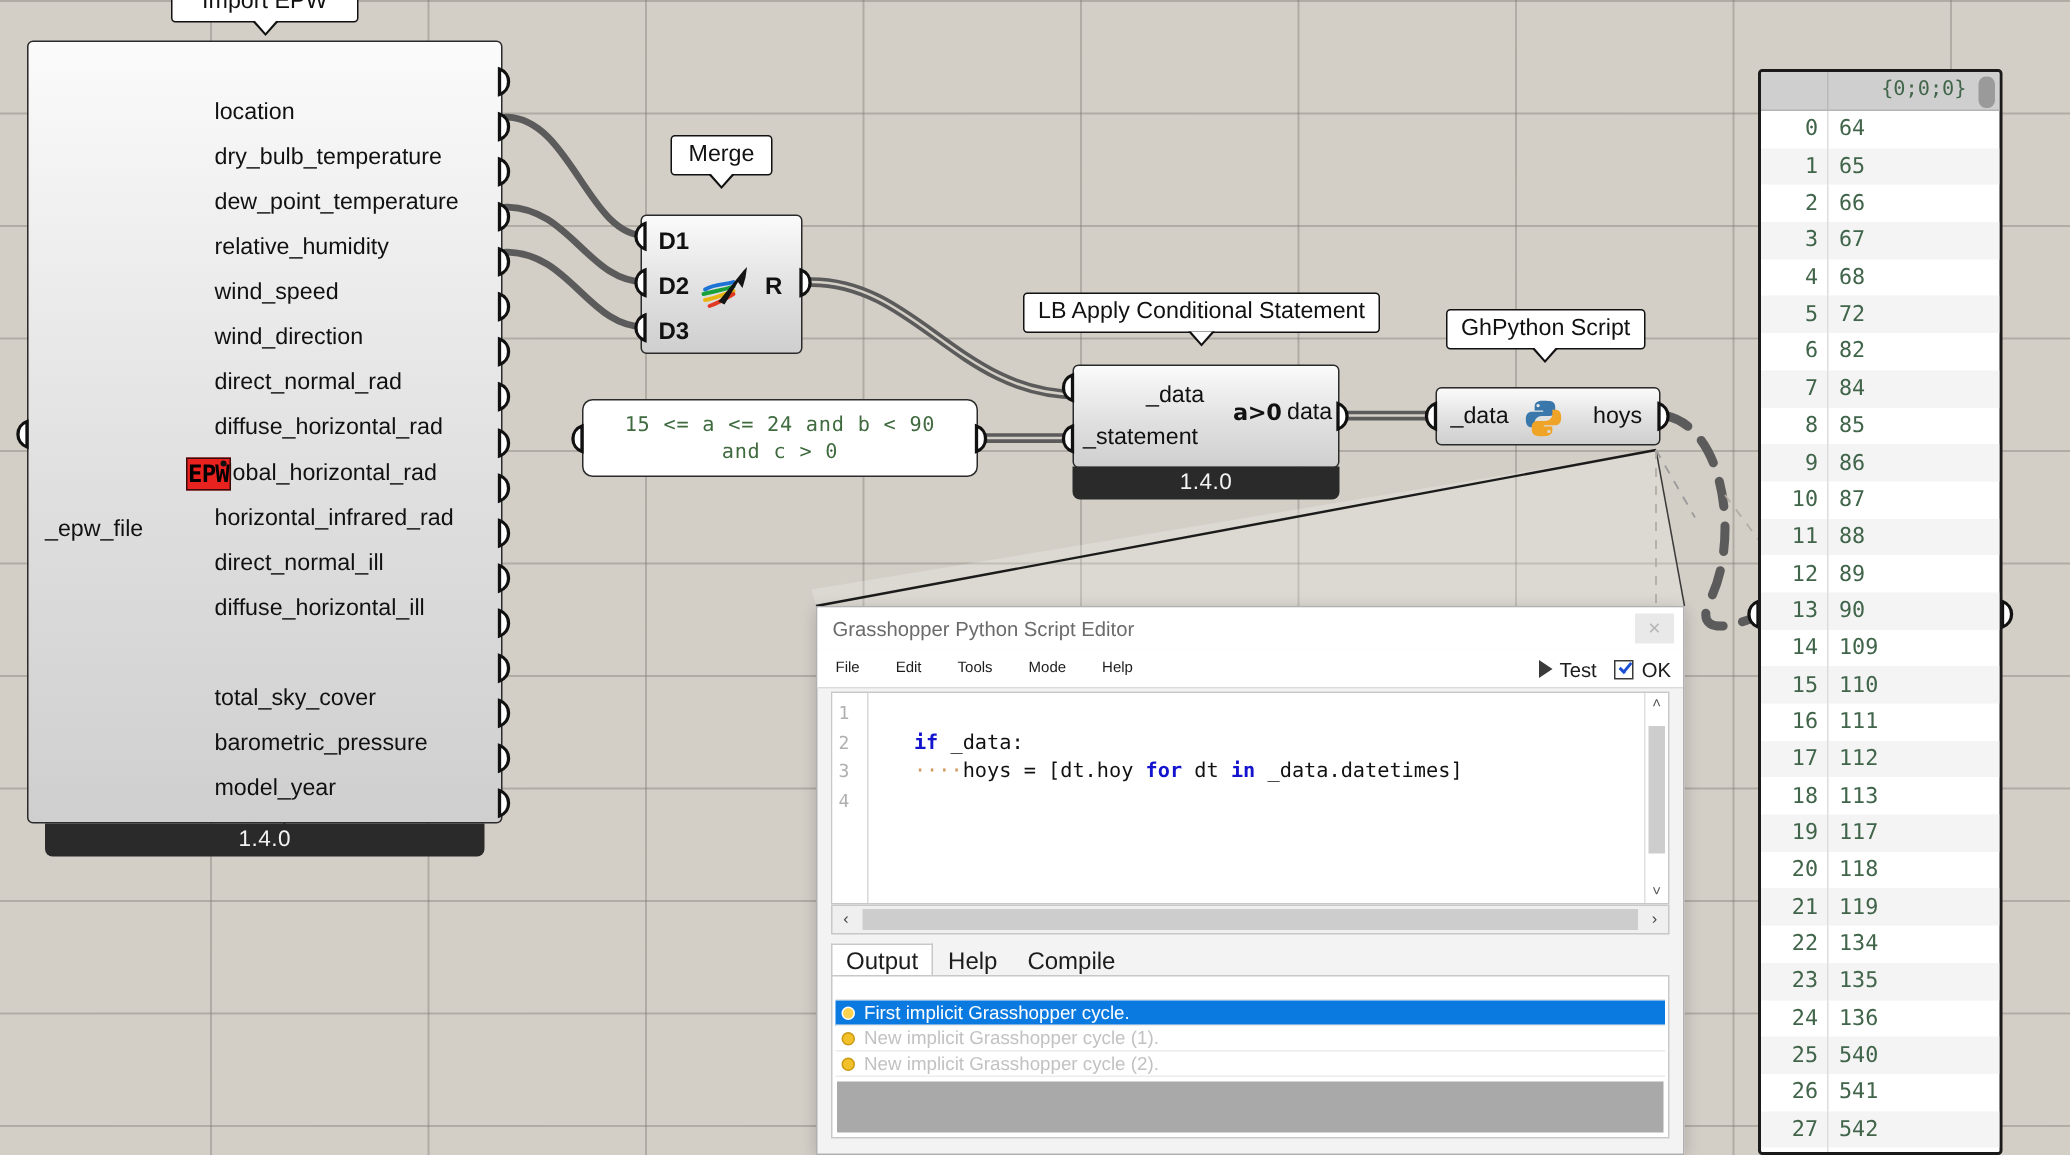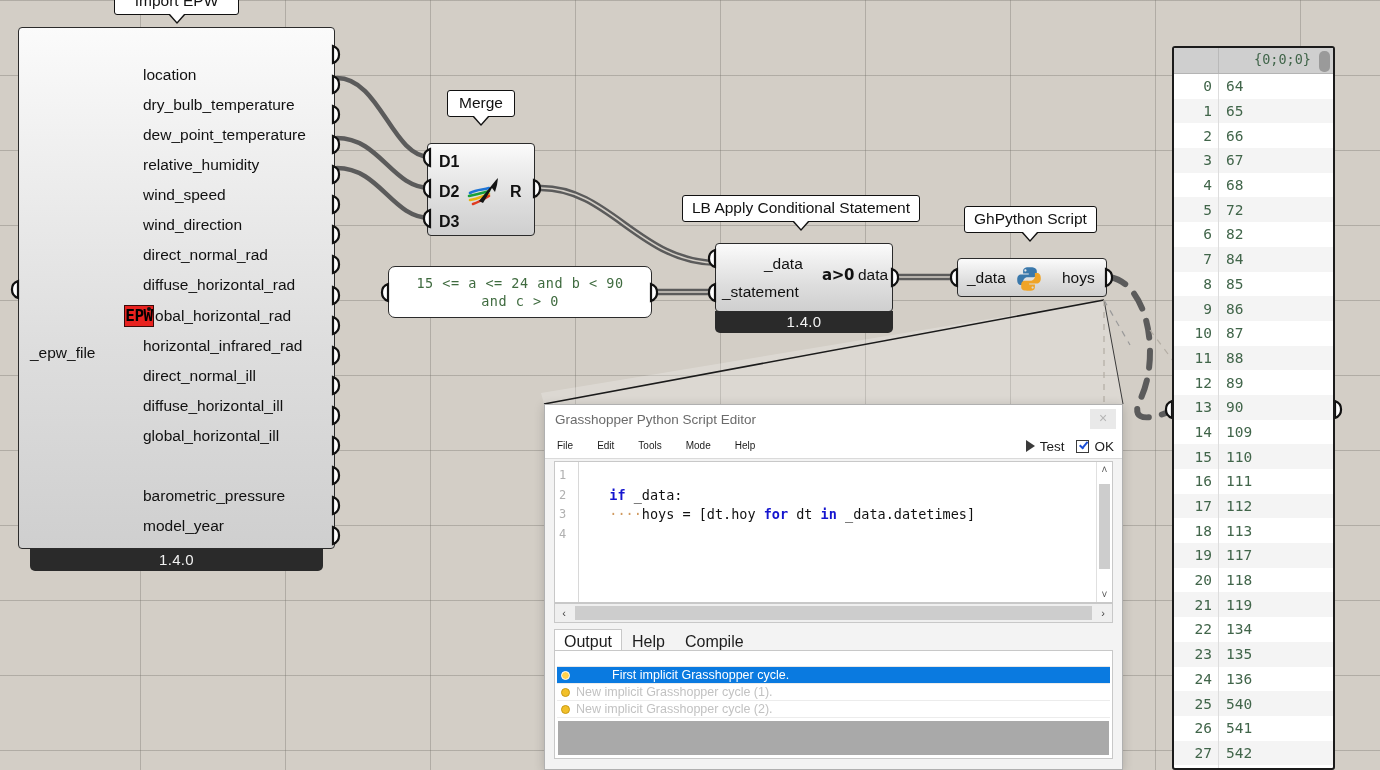--- a/index.html
+++ b/index.html
@@ -198,21 +198,21 @@
   }
   #out-box{
     position:absolute;left:9px;right:9px;top:245px;bottom:10px;
     background:#ffffff;border:1px solid #c8c8c8;box-sizing:border-box;padding:2px;
   }
   #out-box .hdrrow{height:13px;border-bottom:1px solid #e6e6e6;}
   .orow{height:17px;display:flex;align-items:center;font-size:12.5px;padding-left:2px;
         border-bottom:1px solid #ececec;box-sizing:border-box;}
   .orow .bullet{width:13px;height:11px;display:flex;align-items:center;justify-content:center;margin-right:4px;}
   .orow .dot{width:9px;height:9px;border-radius:50%;background:#f2c029;border:1px solid #c99a14;box-sizing:border-box;}
-  .orow.sel{background:#0a7ae0;color:#ffffff;gap:36px;}
+  .orow.sel{background:#0a7ae0;color:#ffffff;}
   .orow.sel .dot{background:#ffd24d;border-color:#fff;}
   .orow.dim{color:#c2c2c2;}
   #out-filler{position:absolute;left:3px;right:3px;top:70px;bottom:3px;background:#a9a9a9;}
 </style>
 </head>
 <body>
 
 <div id="canvas"></div>
 
 <svg class="layer">
@@ -254,21 +254,21 @@
   <div class="out-label" style="top:98px">dew_point_temperature</div>
   <div class="out-label" style="top:128px">relative_humidity</div>
   <div class="out-label" style="top:158px">wind_speed</div>
   <div class="out-label" style="top:188px">wind_direction</div>
   <div class="out-label" style="top:218px">direct_normal_rad</div>
   <div class="out-label" style="top:248px">diffuse_horizontal_rad</div>
   <div class="out-label" style="top:279px">global_horizontal_rad</div>
   <div class="out-label" style="top:309px">horizontal_infrared_rad</div>
   <div class="out-label" style="top:339px">direct_normal_ill</div>
   <div class="out-label" style="top:369px">diffuse_horizontal_ill</div>
-  <div class="out-label" style="top:399px">global_horizontal_ill</div>
+  <div class="out-label" style="top:429px">total_sky_cover</div>
   <div class="out-label" style="top:459px">barometric_pressure</div>
   <div class="out-label" style="top:489px">model_year</div>
   <div class="out-label" style="top:519px">ground_temperature</div>
 
   <div class="in-label">_epw_file</div>
   <div class="epw-icon">
     <span>EPW</span>
     <span class="dot"></span>
   </div>
 </div>

